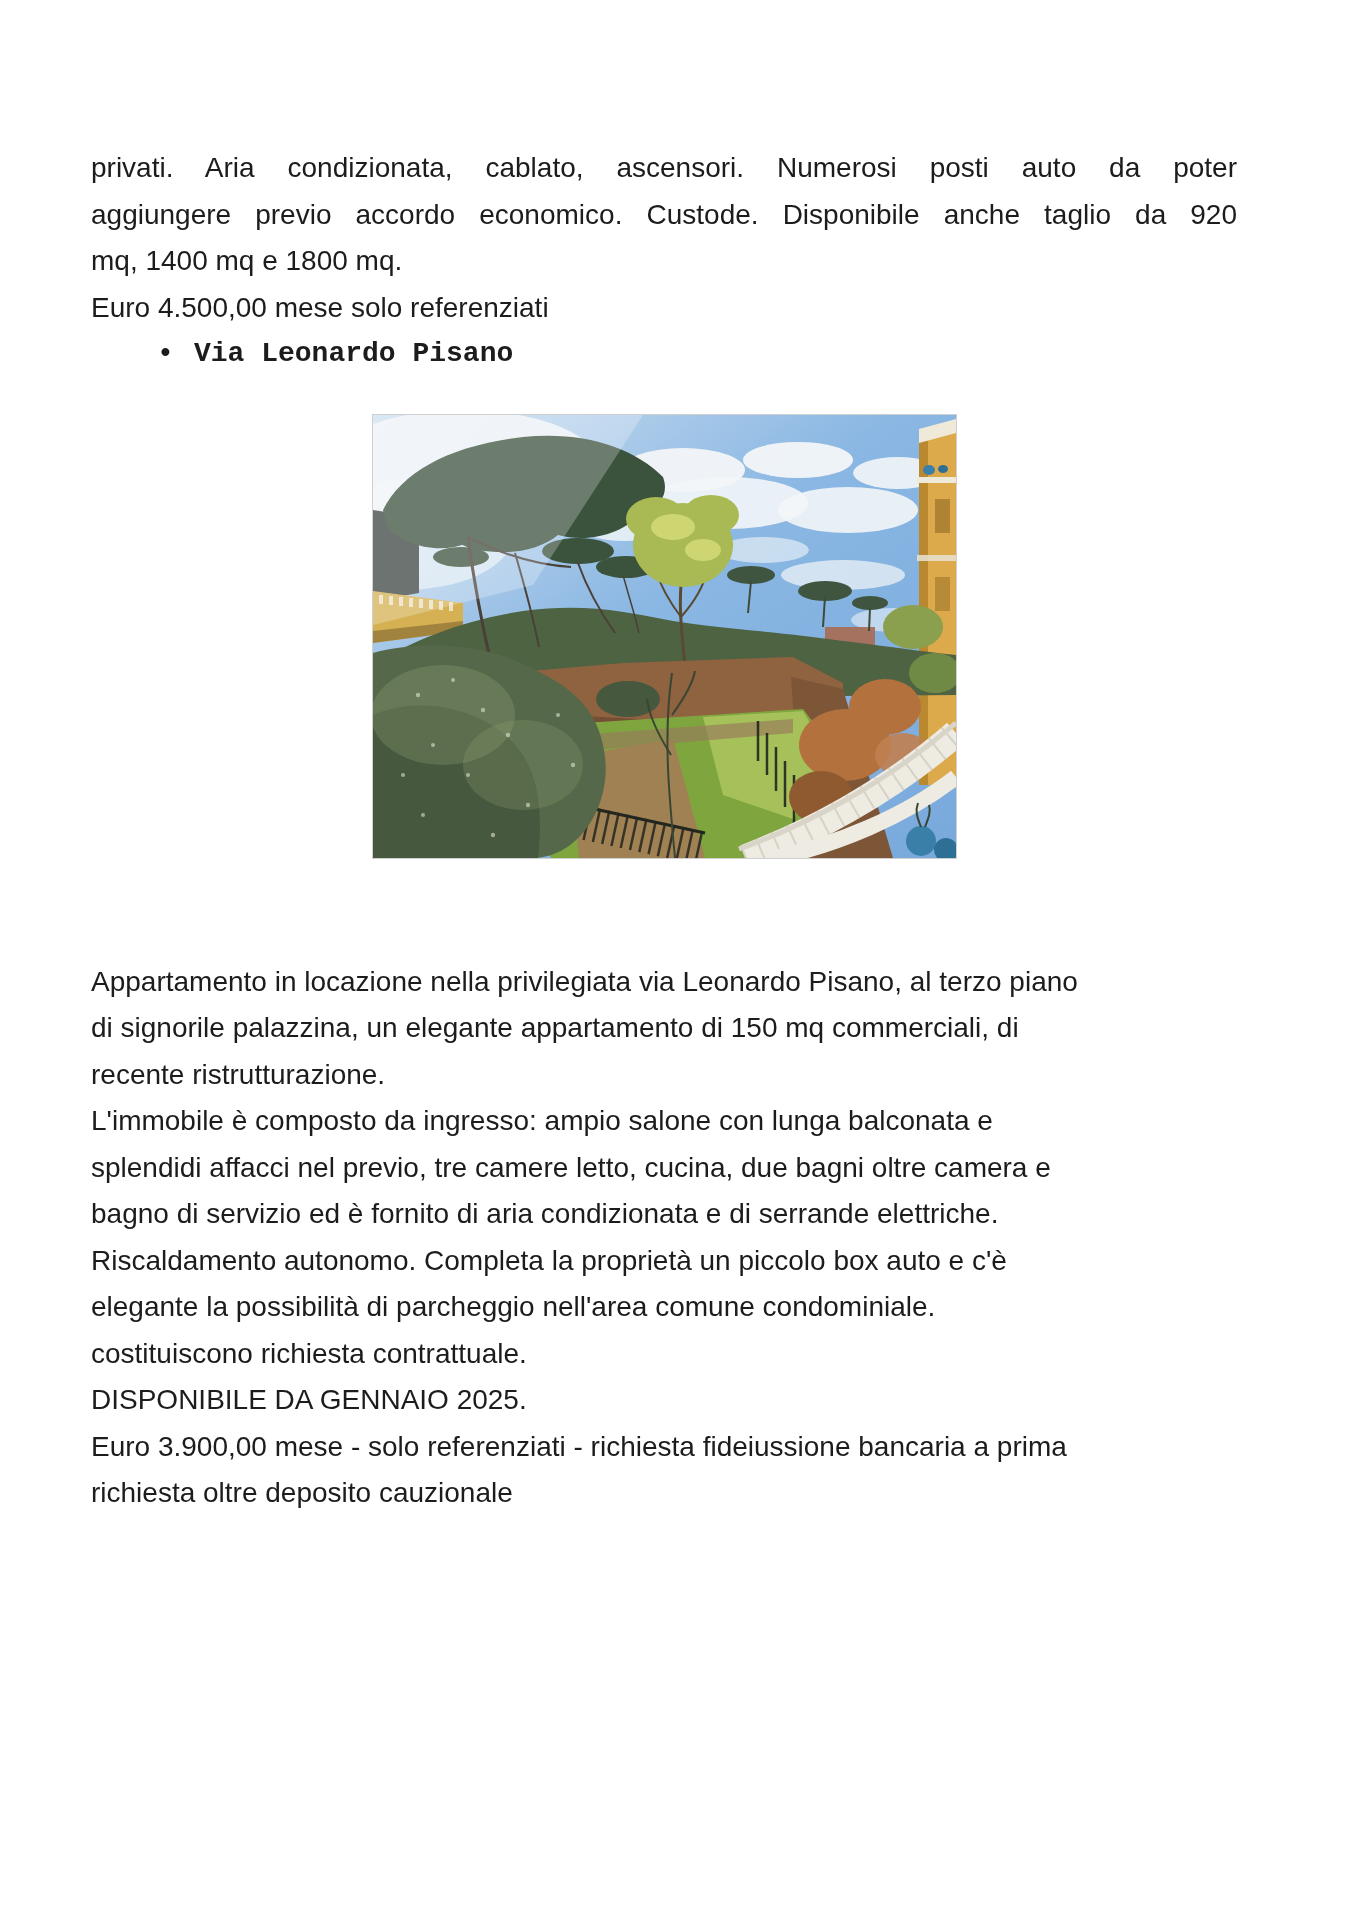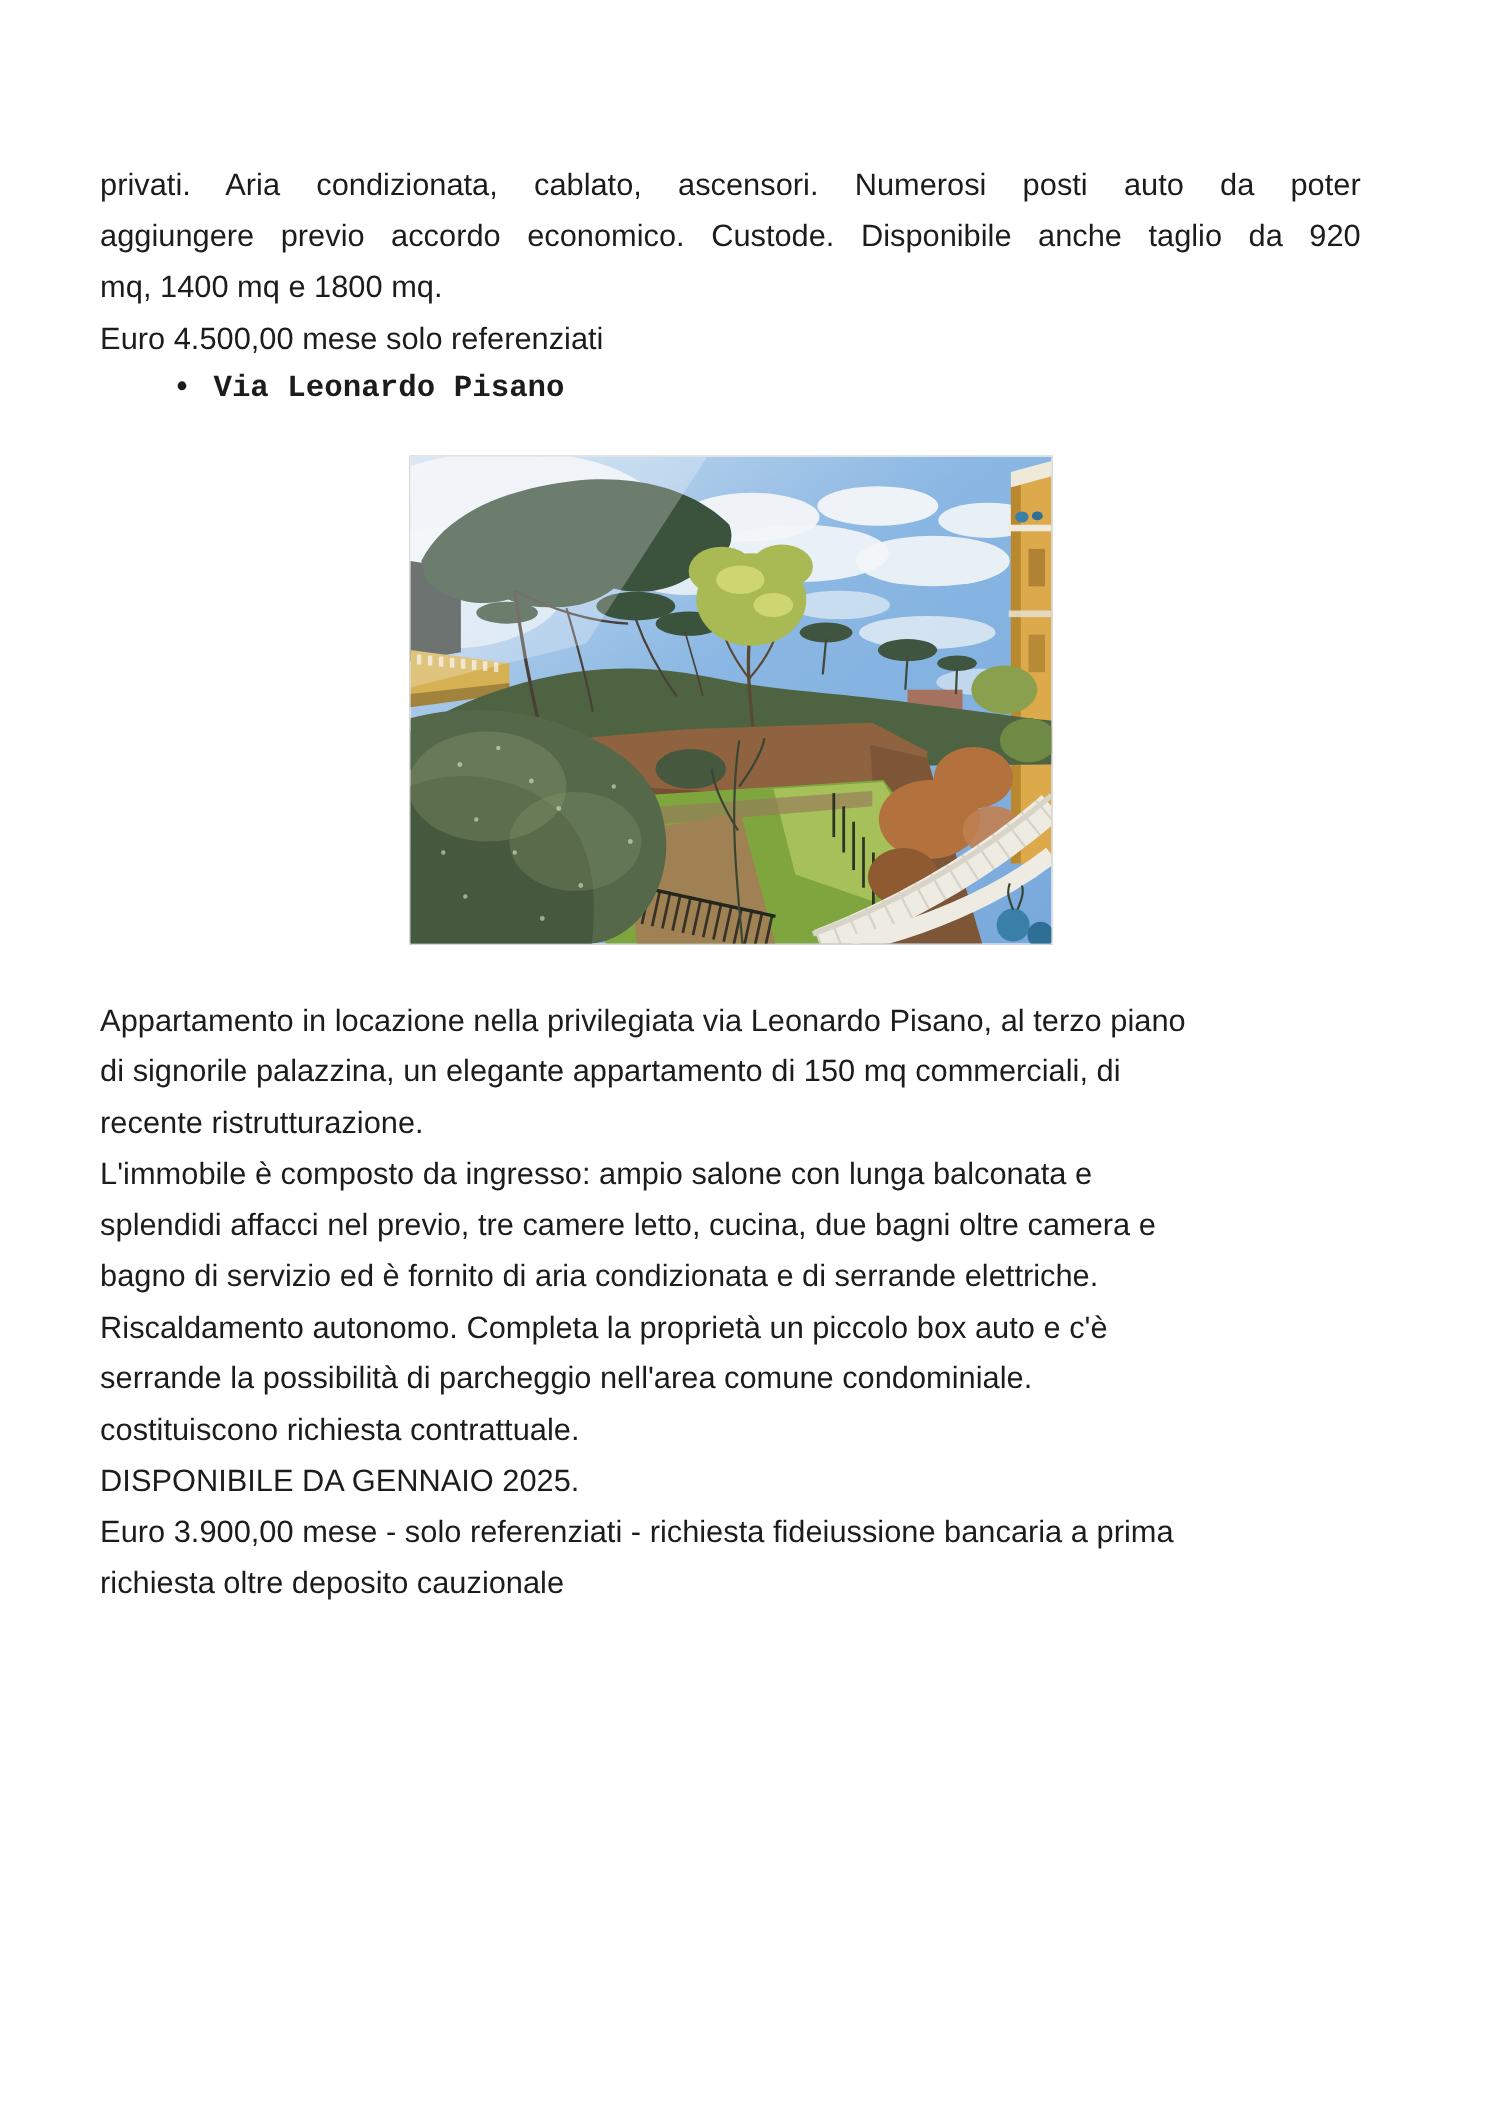--- a/index.html
+++ b/index.html
@@ -45,21 +45,21 @@
     margin-top: 36px;
     width: 583px;
     height: 443px;
     margin-left: auto;
     margin-right: auto;
     border: 1px solid #cfcfcf;
     box-sizing: content-box;
     overflow: hidden;
   }
   .photo-wrap svg { display:block; }
-  .body-block { margin-top: 46px; }
+  .body-block { margin-top: 100px; }
 </style>
 </head>
 <body>
 
 <div class="page">
   <div class="column">
 
     <div>
       <div class="line justify">privati. Aria condizionata, cablato, ascensori. Numerosi posti auto da poter</div>
       <div class="line justify">aggiungere previo accordo economico. Custode. Disponibile anche taglio da 920</div>
@@ -250,21 +250,21 @@
     </div>
 
     <div class="body-block">
       <div class="line">Appartamento in locazione nella privilegiata via Leonardo Pisano, al terzo piano</div>
       <div class="line">di signorile palazzina, un elegante appartamento di 150 mq commerciali, di</div>
       <div class="line">recente ristrutturazione.</div>
       <div class="line">L'immobile è composto da ingresso: ampio salone con lunga balconata e</div>
       <div class="line">splendidi affacci nel previo, tre camere letto, cucina, due bagni oltre camera e</div>
       <div class="line">bagno di servizio ed è fornito di aria condizionata e di serrande elettriche.</div>
       <div class="line">Riscaldamento autonomo. Completa la proprietà un piccolo box auto e c'è</div>
-      <div class="line">serrande la possibilità di parcheggio nell'area comune condominiale.</div>
+      <div class="line">elegante la possibilità di parcheggio nell'area comune condominiale.</div>
       <div class="line">costituiscono richiesta contrattuale.</div>
       <div class="line">DISPONIBILE DA GENNAIO 2025.</div>
       <div class="line">Euro 3.900,00 mese - solo referenziati - richiesta fideiussione bancaria a prima</div>
       <div class="line">richiesta oltre deposito cauzionale</div>
     </div>
 
   </div>
 </div>
 
 </body></html>

